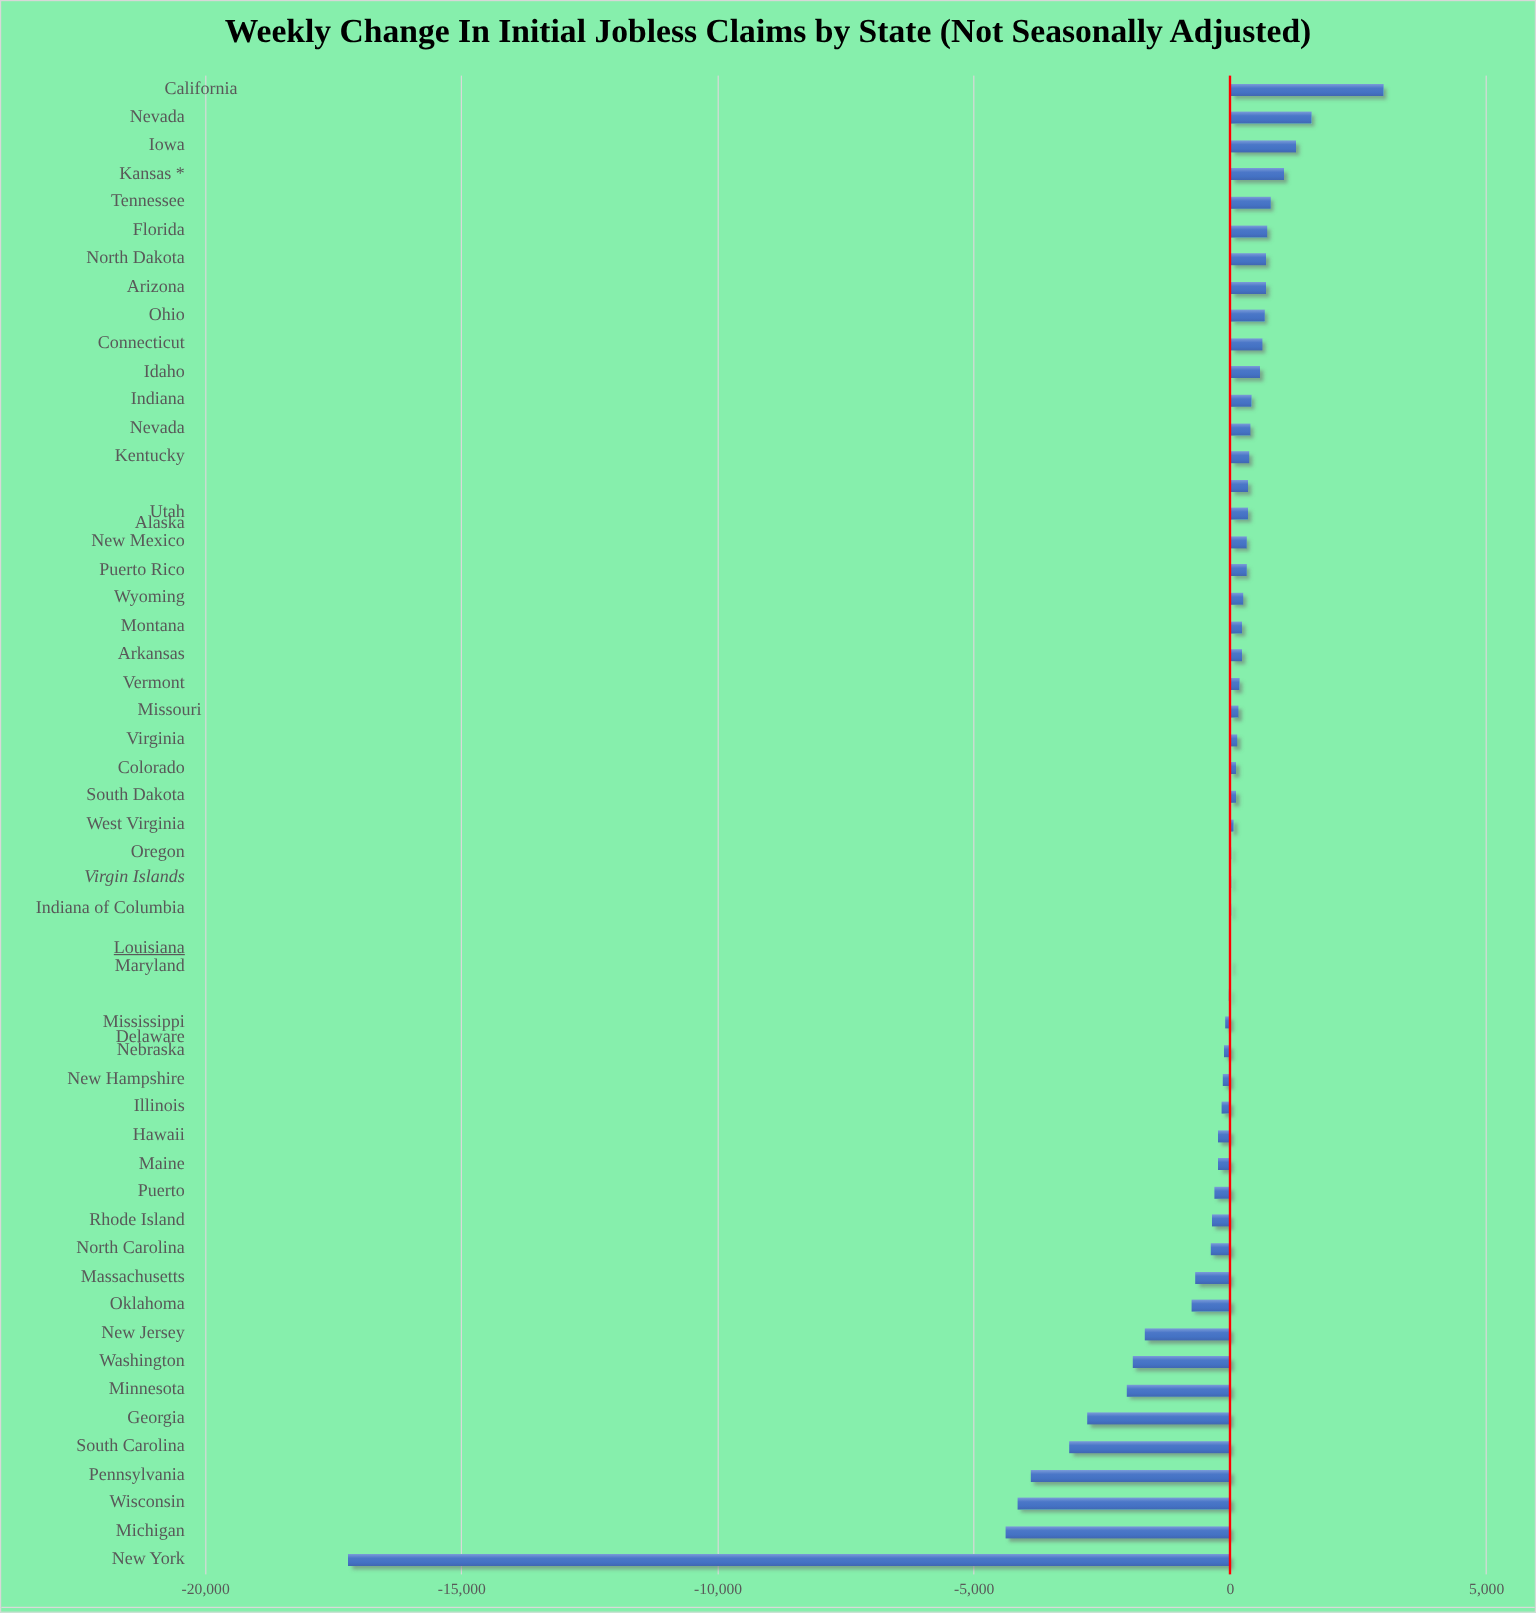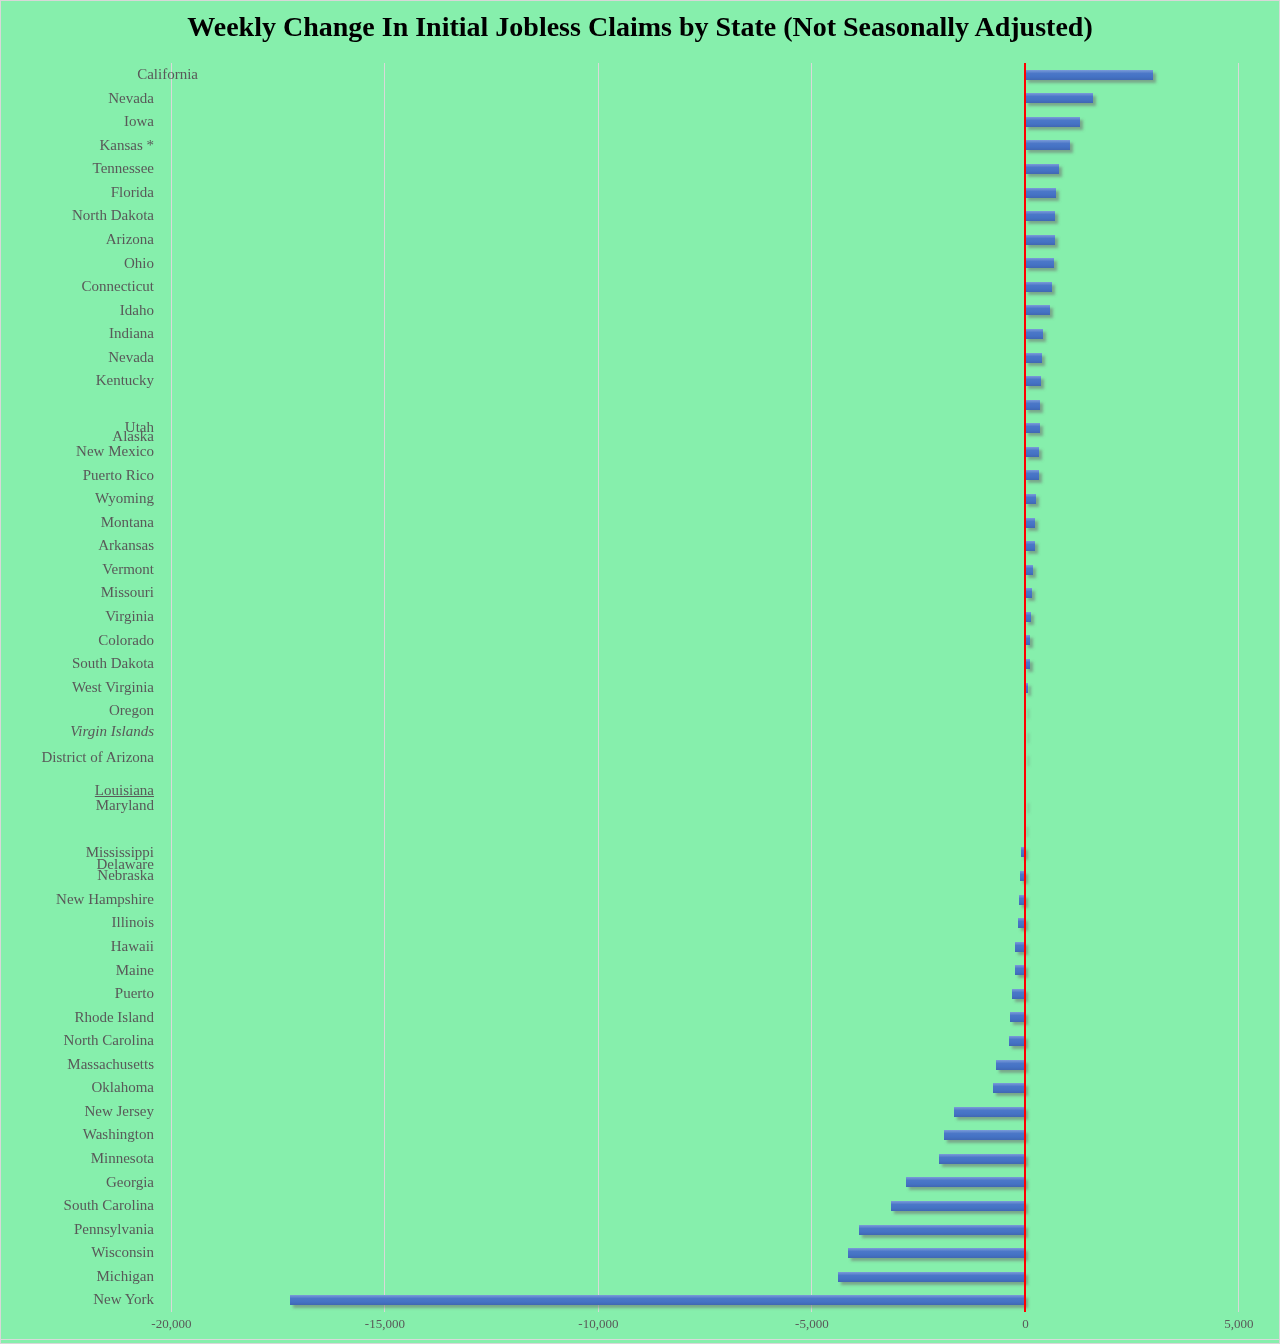--- a/index.html
+++ b/index.html
@@ -95,35 +95,35 @@
       <div class="cat-label" style="top: 462.623px; line-height: 23.566px;">Puerto Rico</div>
       <div class="bar" style="left: 1024.4px; top: 492.972px; width: 11.102px;"></div>
       <div class="cat-label" style="top: 486.189px; line-height: 23.566px;">Wyoming</div>
       <div class="bar" style="left: 1024.4px; top: 516.538px; width: 10.0345px;"></div>
       <div class="cat-label" style="top: 509.755px; line-height: 23.566px;">Montana</div>
       <div class="bar" style="left: 1024.4px; top: 540.104px; width: 9.1805px;"></div>
       <div class="cat-label" style="top: 533.321px; line-height: 23.566px;">Arkansas</div>
       <div class="bar" style="left: 1024.4px; top: 563.67px; width: 7.259px;"></div>
       <div class="cat-label" style="top: 556.887px; line-height: 23.566px;">Vermont</div>
       <div class="bar" style="left: 1024.4px; top: 587.236px; width: 6.6185px;"></div>
-      <div class="cat-label" style="top: 580.453px; line-height: 23.566px;">Missouri</div>
+      <div class="cat-label" style="top: 580.453px; line-height: 23.566px; padding-left: 14px;">Missouri</div>
       <div class="bar" style="left: 1024.4px; top: 610.802px; width: 5.978px;"></div>
       <div class="cat-label" style="top: 604.019px; line-height: 23.566px;">Virginia</div>
       <div class="bar" style="left: 1024.4px; top: 634.368px; width: 4.9105px;"></div>
       <div class="cat-label" style="top: 627.585px; line-height: 23.566px;">Colorado</div>
       <div class="bar" style="left: 1024.4px; top: 657.934px; width: 4.27px;"></div>
       <div class="cat-label" style="top: 651.151px; line-height: 23.566px;">South Dakota</div>
       <div class="bar" style="left: 1024.4px; top: 681.5px; width: 2.562px;"></div>
       <div class="cat-label" style="top: 674.717px; line-height: 23.566px;">West Virginia</div>
       <div class="bar" style="left: 1024.4px; top: 705.066px; width: 1.0675px;"></div>
       <div class="cat-label" style="top: 698.283px; line-height: 23.566px;">Oregon</div>
       <div class="bar" style="left: 1024.4px; top: 728.632px; width: 0.6405px;"></div>
       <div class="cat-label" style="top: 719px; line-height: 23.566px; font-style: italic;">Virgin Islands</div>
       <div class="bar" style="left: 1024.4px; top: 752.198px; width: 0.2135px;"></div>
-      <div class="cat-label" style="top: 745.415px; line-height: 23.566px;">District of Arizona</div>
+      <div class="cat-label" style="top: 745.415px; line-height: 23.566px;">Indiana of Columbia</div>
       <div class="bar" style="left: 1024.4px; top: 775.764px; width: 0px;"></div>
       <div class="cat-label" style="top: 778px; line-height: 23.566px; text-decoration: underline;">Louisiana</div>
       <div class="bar" style="left: 1023.97px; top: 799.33px; width: 0.427px;"></div>
       <div class="cat-label" style="top: 792.547px; line-height: 23.566px;">Maryland</div>
       <div class="bar" style="left: 1023.33px; top: 822.896px; width: 1.0675px;"></div>
       <div class="cat-label" style="top: 852px; line-height: 23.566px;">Delaware</div>
       <div class="bar" style="left: 1020.13px; top: 846.462px; width: 4.27px;"></div>
       <div class="cat-label" style="top: 839.679px; line-height: 23.566px;">Mississippi</div>
       <div class="bar" style="left: 1018.85px; top: 870.028px; width: 5.551px;"></div>
       <div class="cat-label" style="top: 863.245px; line-height: 23.566px;">Nebraska</div>

